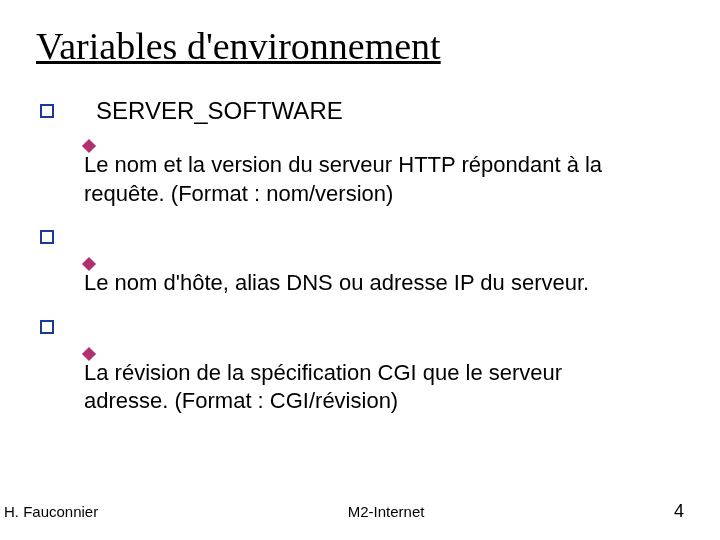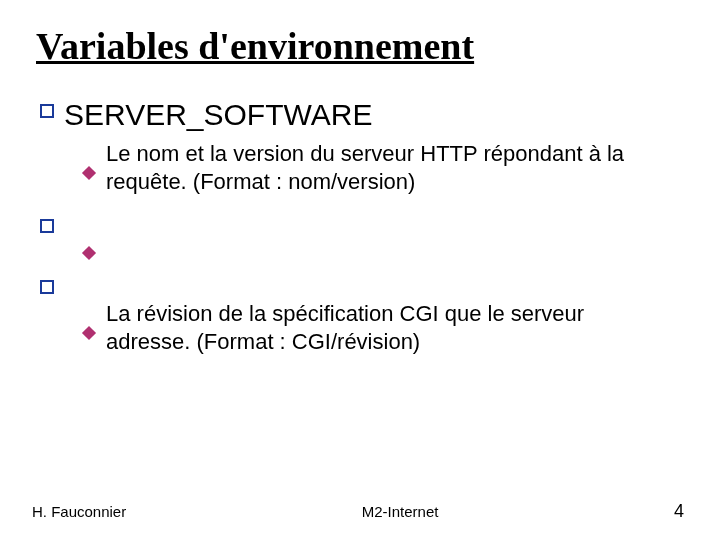--- a/index.html
+++ b/index.html
@@ -9,31 +9,32 @@
     background: #fff;
     color: #000;
     position: relative;
     padding: 24px 36px 0 36px;
   }
   .title {
     font-family: Georgia, "Times New Roman", serif;
     font-size: 38px;
     text-decoration: underline;
     margin-bottom: 28px;
-    font-weight: 700;
+    font-weight: 400;
   }
   .item-l1 {
     display: flex;
     align-items: flex-start;
     margin: 8px 0 4px 4px;
   }
   .item-l2 {
     display: flex;
-    align-items: center;
+    align-items: flex-start;
     margin: 6px 0 14px 48px;
+    flex-direction: column;
   }
   .bullet-square {
     display: inline-block;
     width: 14px;
     height: 14px;
     border: 2px solid #1a3a9a;
     background: #fff;
     margin-top: 8px;
     margin-right: 10px;
     flex-shrink: 0;
@@ -42,37 +43,38 @@
     display: inline-block;
     width: 10px;
     height: 10px;
     background: #b03070;
     transform: rotate(45deg);
     margin-top: 9px;
     margin-right: 12px;
     flex-shrink: 0;
   }
   .l1-text {
-    font-size: 30px;
+    font-size: 24px;
     line-height: 1.25;
+    margin-left: 32px;
   }
   .l2-text {
     font-size: 22px;
     line-height: 1.3;
     max-width: 560px;
   }
   .footer {
     position: absolute;
     left: 0;
     right: 0;
     bottom: 18px;
     display: flex;
     justify-content: space-between;
     align-items: baseline;
-    padding: 0 36px 0 32px;
+    padding: 0 36px 0 4px;
     font-size: 15px;
     gap: 26px;
   }
   .footer .author { color: #000; }
   .footer .course { color: #000; }
   .footer .page   { color: #000; font-size: 18px; }
 </style>
 </head>
 <body>
 
@@ -85,20 +87,21 @@
 <div class="item-l2">
   <span class="bullet-diamond"></span>
   <span class="l2-text">Le nom et la version du serveur HTTP répondant à la requête. (Format : nom/version)</span>
 </div>
 
 <div class="item-l1">
   <span class="bullet-square"></span>
 </div>
 <div class="item-l2">
   <span class="bullet-diamond"></span>
+  <span class="l2-text">Le nom d'hôte, alias DNS ou adresse IP du serveur.</span>
 </div>
 
 <div class="item-l1">
   <span class="bullet-square"></span>
 </div>
 <div class="item-l2">
   <span class="bullet-diamond"></span>
   <span class="l2-text">La révision de la spécification CGI que le serveur adresse. (Format : CGI/révision)</span>
 </div>
 

